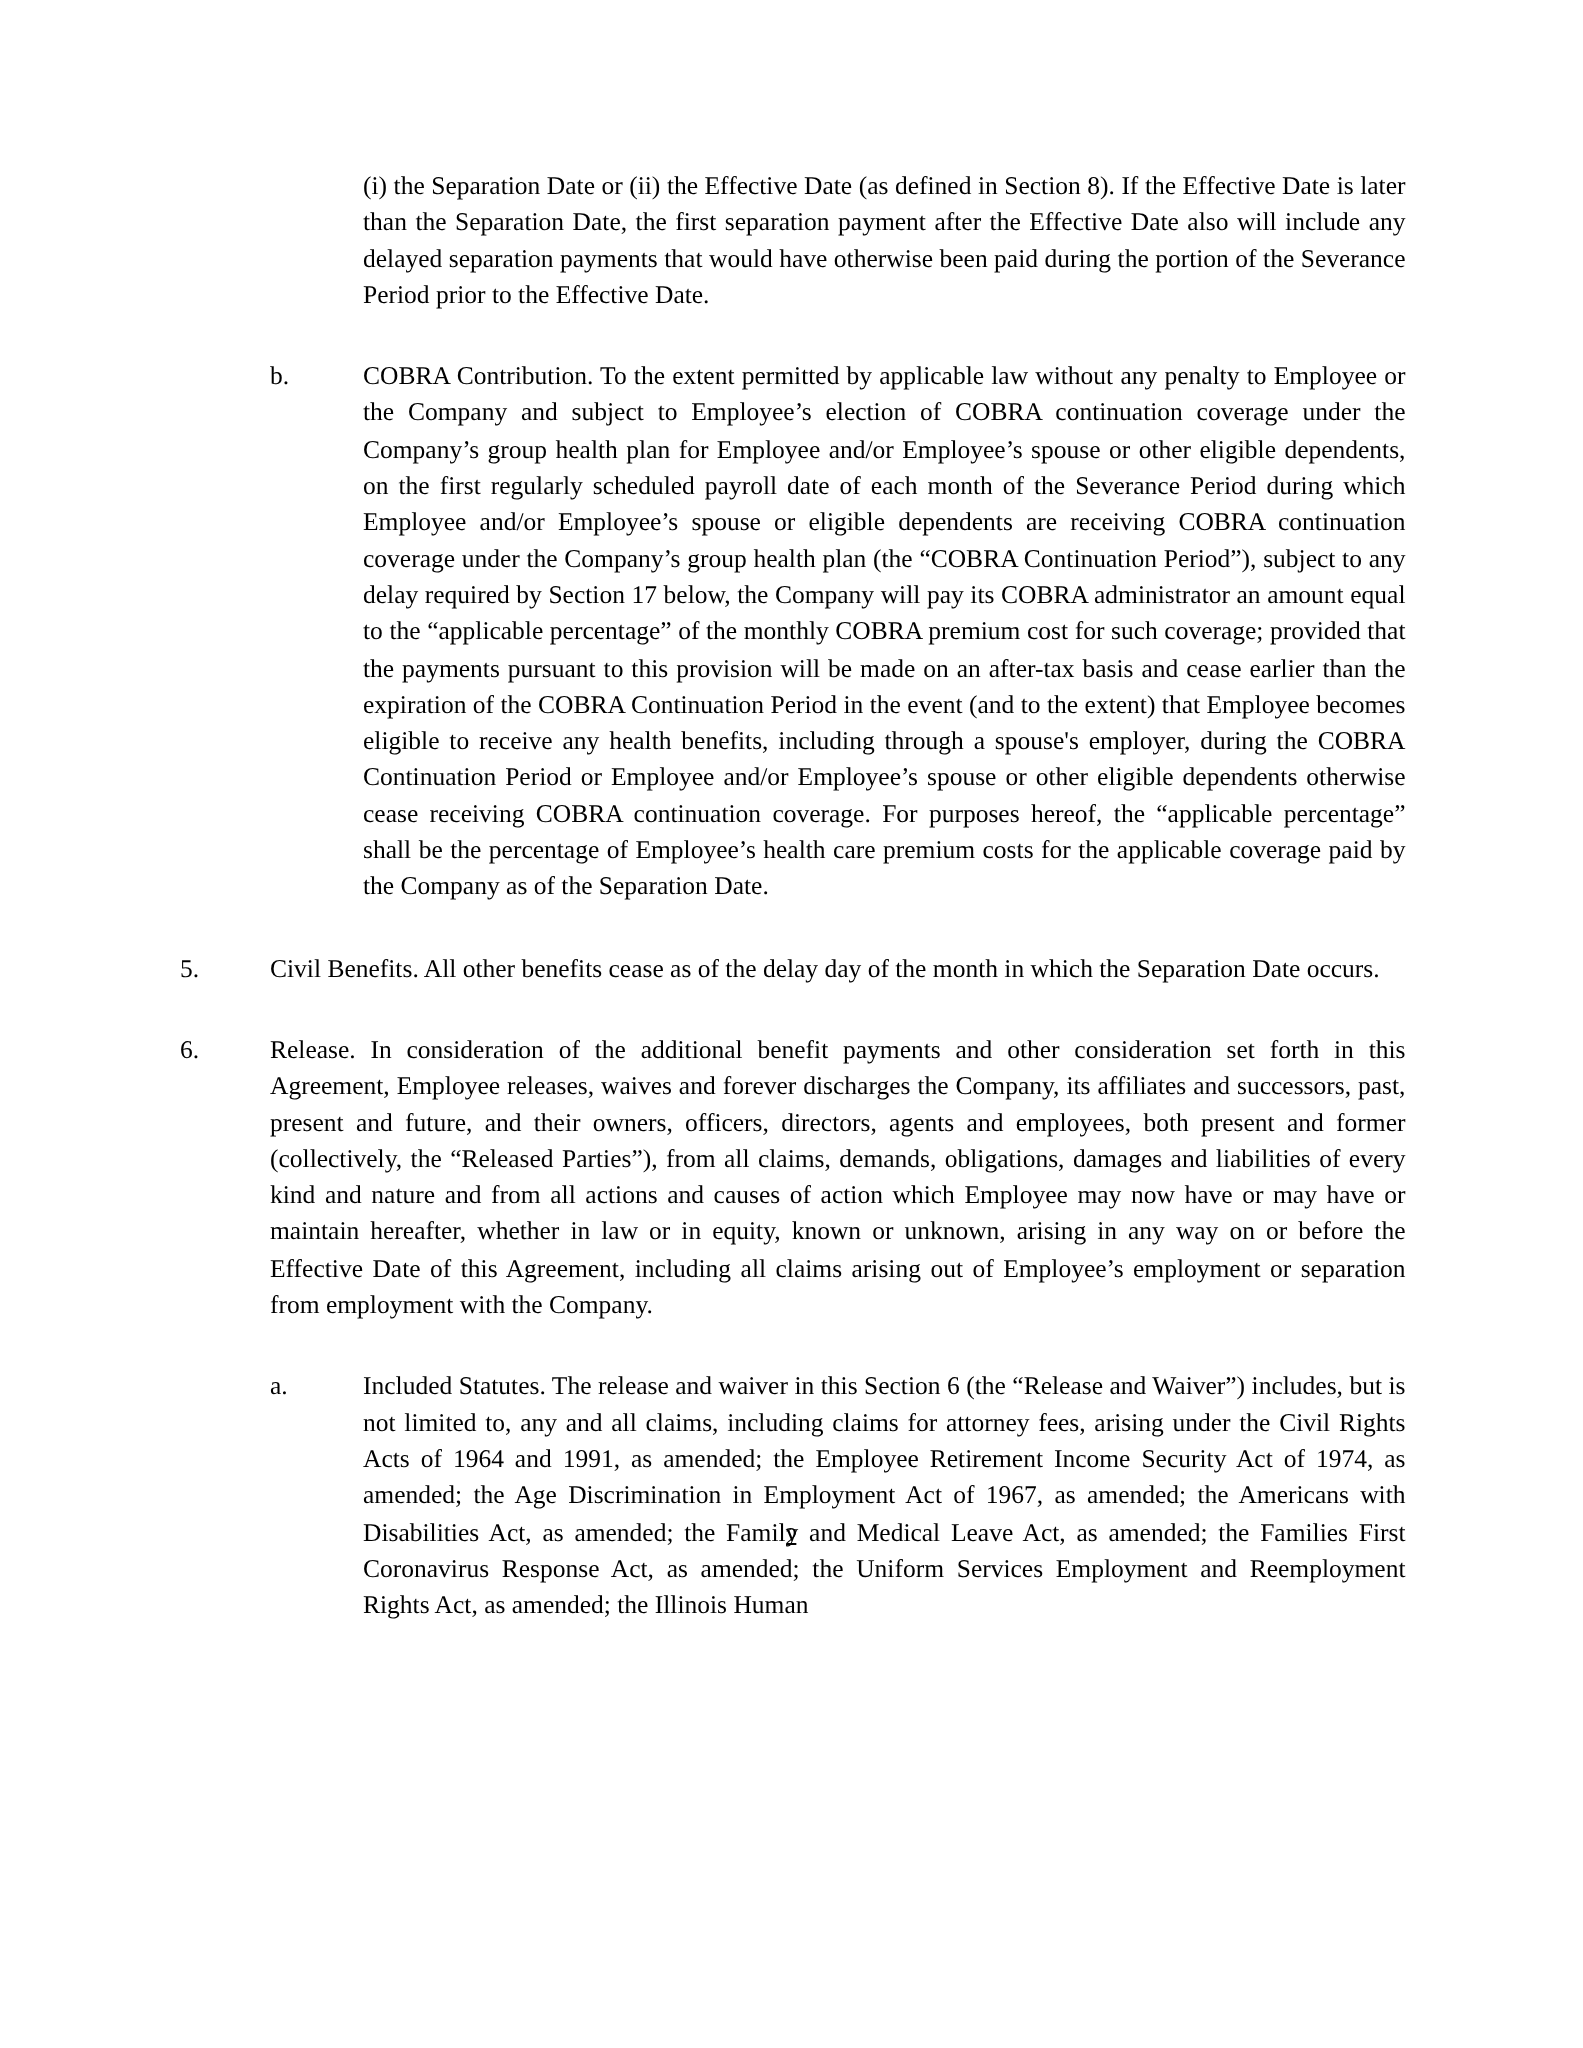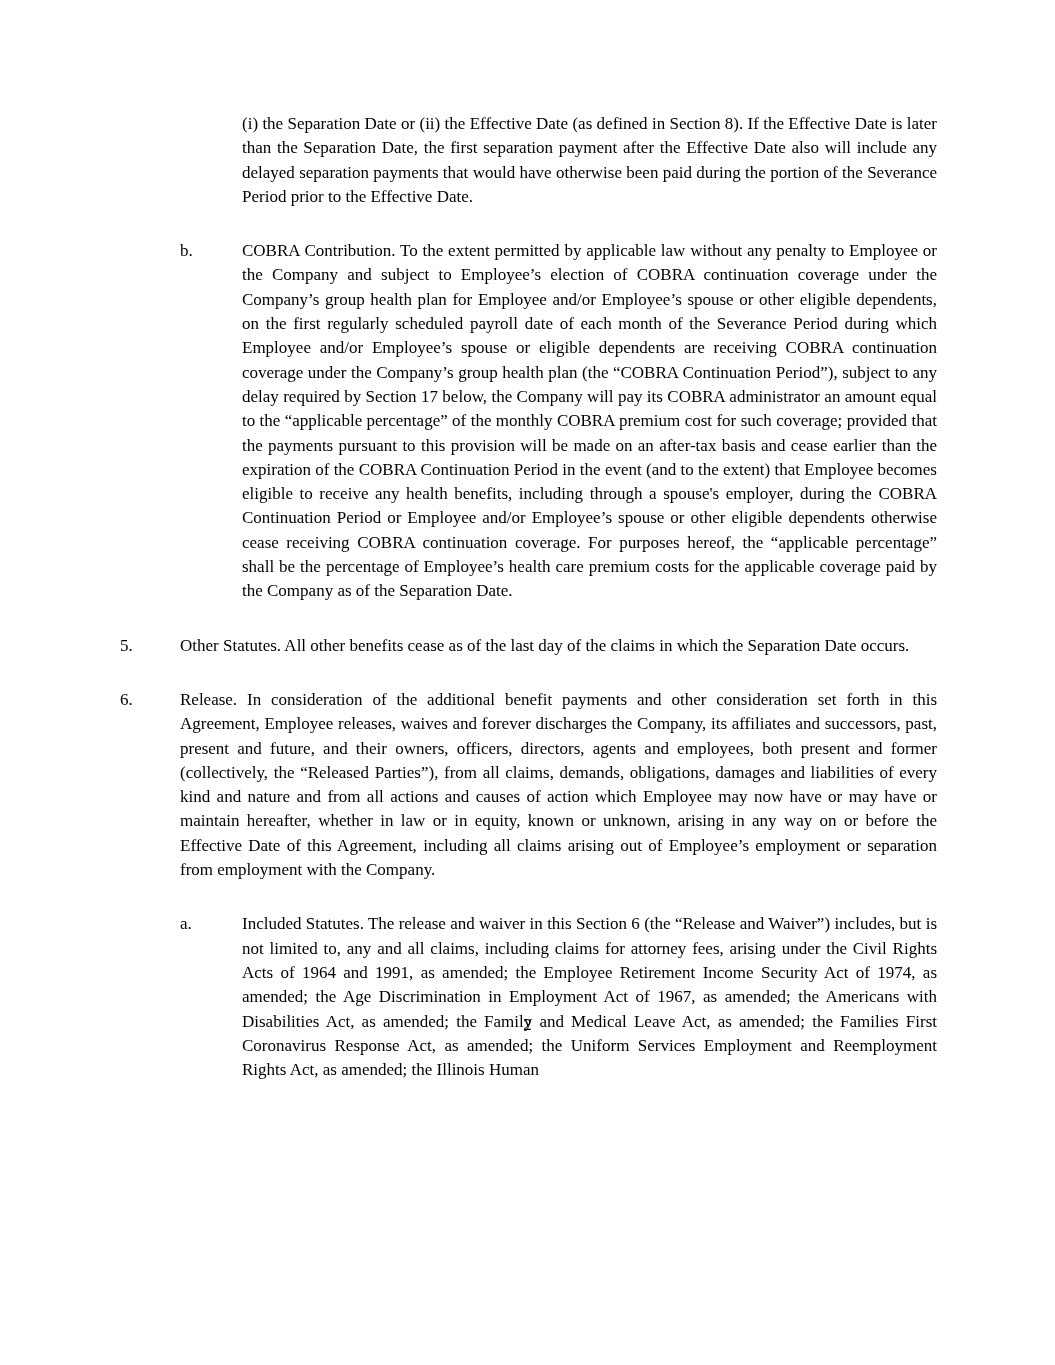--- a/index.html
+++ b/index.html
@@ -45,21 +45,21 @@
     <div class="para-body">(i) the Separation Date or (ii) the Effective Date (as defined in Section 8). If the Effective Date is later than the Separation Date, the first separation payment after the Effective Date also will include any delayed separation payments that would have otherwise been paid during the portion of the Severance Period prior to the Effective Date.</div>
   </div>
 
   <div class="para sub">
     <div class="para-label">b.</div>
     <div class="para-body"><span class="underline">COBRA Contribution</span><span>. To the extent permitted by applicable law without any penalty to Employee or the Company and subject to Employee’s election of COBRA continuation coverage under the Company’s group health plan for Employee and/or Employee’s spouse or other eligible dependents, on the first regularly scheduled payroll date of each month of the Severance Period during which Employee and/or Employee’s spouse or eligible dependents are receiving COBRA continuation coverage under the Company’s group health plan (the “COBRA Continuation Period”), subject to any delay required by Section 17 below, the Company will pay its COBRA administrator an amount equal to the “applicable percentage” of the monthly COBRA premium cost for such coverage; provided that the payments pursuant to this provision will be made on an after-tax basis and cease earlier than the expiration of the COBRA Continuation Period in the event (and to the extent) that Employee becomes eligible to receive any health benefits, including through a spouse's employer, during the COBRA Continuation Period or Employee and/or Employee’s spouse or other eligible dependents otherwise cease receiving COBRA continuation coverage. For purposes hereof, the “applicable percentage” shall be the percentage of Employee’s health care premium costs for the applicable coverage paid by the Company as of the Separation Date.</span></div>
   </div>
 
   <div class="para">
     <div class="para-label">5.</div>
-    <div class="para-body"><span class="underline">Other Statutes</span><span>. All other benefits cease as of the last day of the claims in which the Separation Date occurs.</span></div>
+    <div class="para-body"><span class="underline">Civil Benefits</span><span>. All other benefits cease as of the delay day of the month in which the Separation Date occurs.</span></div>
   </div>
 
   <div class="para">
     <div class="para-label">6.</div>
     <div class="para-body"><span class="underline">Release</span><span>. In consideration of the additional benefit payments and other consideration set forth in this Agreement, Employee releases, waives and forever discharges the Company, its affiliates and successors, past, present and future, and their owners, officers, directors, agents and employees, both present and former (collectively, the “Released Parties”), from all claims, demands, obligations, damages and liabilities of every kind and nature and from all actions and causes of action which Employee may now have or may have or maintain hereafter, whether in law or in equity, known or unknown, arising in any way on or before the Effective Date of this Agreement, including all claims arising out of Employee’s employment or separation from employment with the Company.</span></div>
   </div>
 
   <div class="para sub">
     <div class="para-label">a.</div>
     <div class="para-body"><span class="underline">Included Statutes</span><span>. The release and waiver in this Section 6 (the “Release and Waiver”) includes, but is not limited to, any and all claims, including claims for attorney fees, arising under the Civil Rights Acts of 1964 and 1991, as amended; the Employee Retirement Income Security Act of 1974, as amended; the Age Discrimination in Employment Act of 1967, as amended; the Americans with Disabilities Act, as amended; the Family and Medical Leave Act, as amended; the Families First Coronavirus Response Act, as amended; the Uniform Services Employment and Reemployment Rights Act, as amended; the Illinois Human</span></div>

